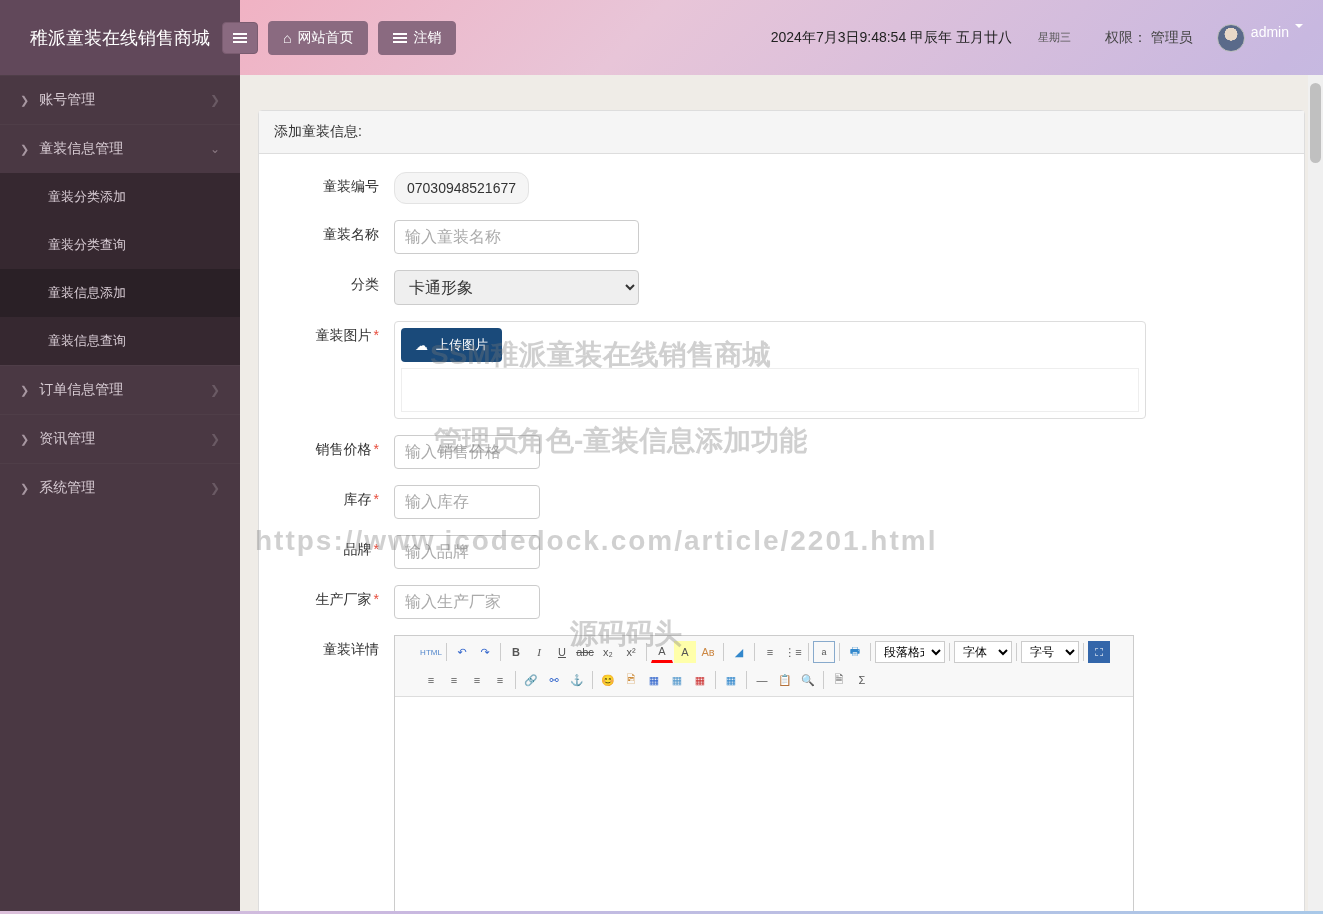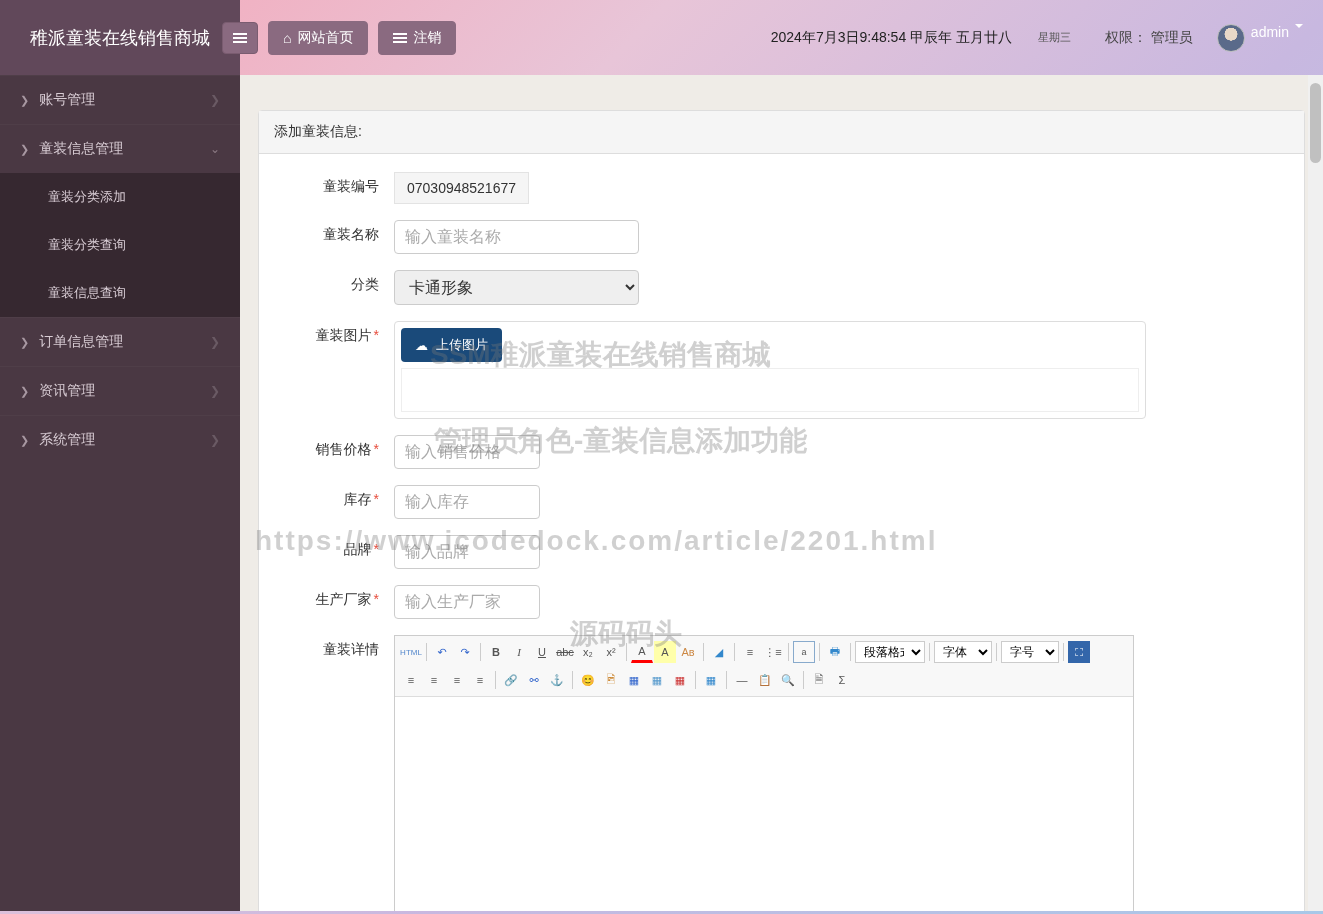--- a/index.html
+++ b/index.html
@@ -172,21 +172,21 @@
     .required-mark {
       color: #e74c3c;
       margin-left: 2px;
     }
     .form-control-wrap {
       flex: 1;
     }
     .well-value {
       background: #f5f5f5;
       border: 1px solid #e3e3e3;
-      border-radius: 0;
+      border-radius: 12px;
       padding: 7px 12px;
       display: inline-block;
       font-size: 14px;
       color: #333;
       text-align: center;
     }
     input.form-input, select.form-input {
       border: 1px solid #ccc;
       border-radius: 4px;
       padding: 7px 10px;
@@ -235,20 +235,21 @@
       gap: 2px;
       align-items: center;
     }
     .toolbar-row {
       display: flex;
       flex-wrap: wrap;
       gap: 1px;
       align-items: center;
       width: 100%;
       padding: 2px 0;
+      margin-left: 20px;
     }
     .tb-btn {
       width: 22px;
       height: 22px;
       border: 1px solid transparent;
       display: inline-flex;
       align-items: center;
       justify-content: center;
       font-size: 11px;
       cursor: pointer;
@@ -356,20 +357,23 @@
       <span class="chevron-left">❯</span>
       <span>童装信息管理</span>
       <span class="chevron-right-arrow">⌄</span>
     </div>
     <div class="nav-sub-item">
       <span>童装分类添加</span>
     </div>
     <div class="nav-sub-item">
       <span>童装分类查询</span>
     </div>
+    <div class="nav-sub-item active">
+      <span>童装信息添加</span>
+    </div>
     <div class="nav-sub-item">
       <span>童装信息查询</span>
     </div>
     <div class="nav-item">
       <span class="chevron-left">❯</span>
       <span>订单信息管理</span>
       <span class="chevron-right-arrow">❯</span>
     </div>
     <div class="nav-item">
       <span class="chevron-left">❯</span>

